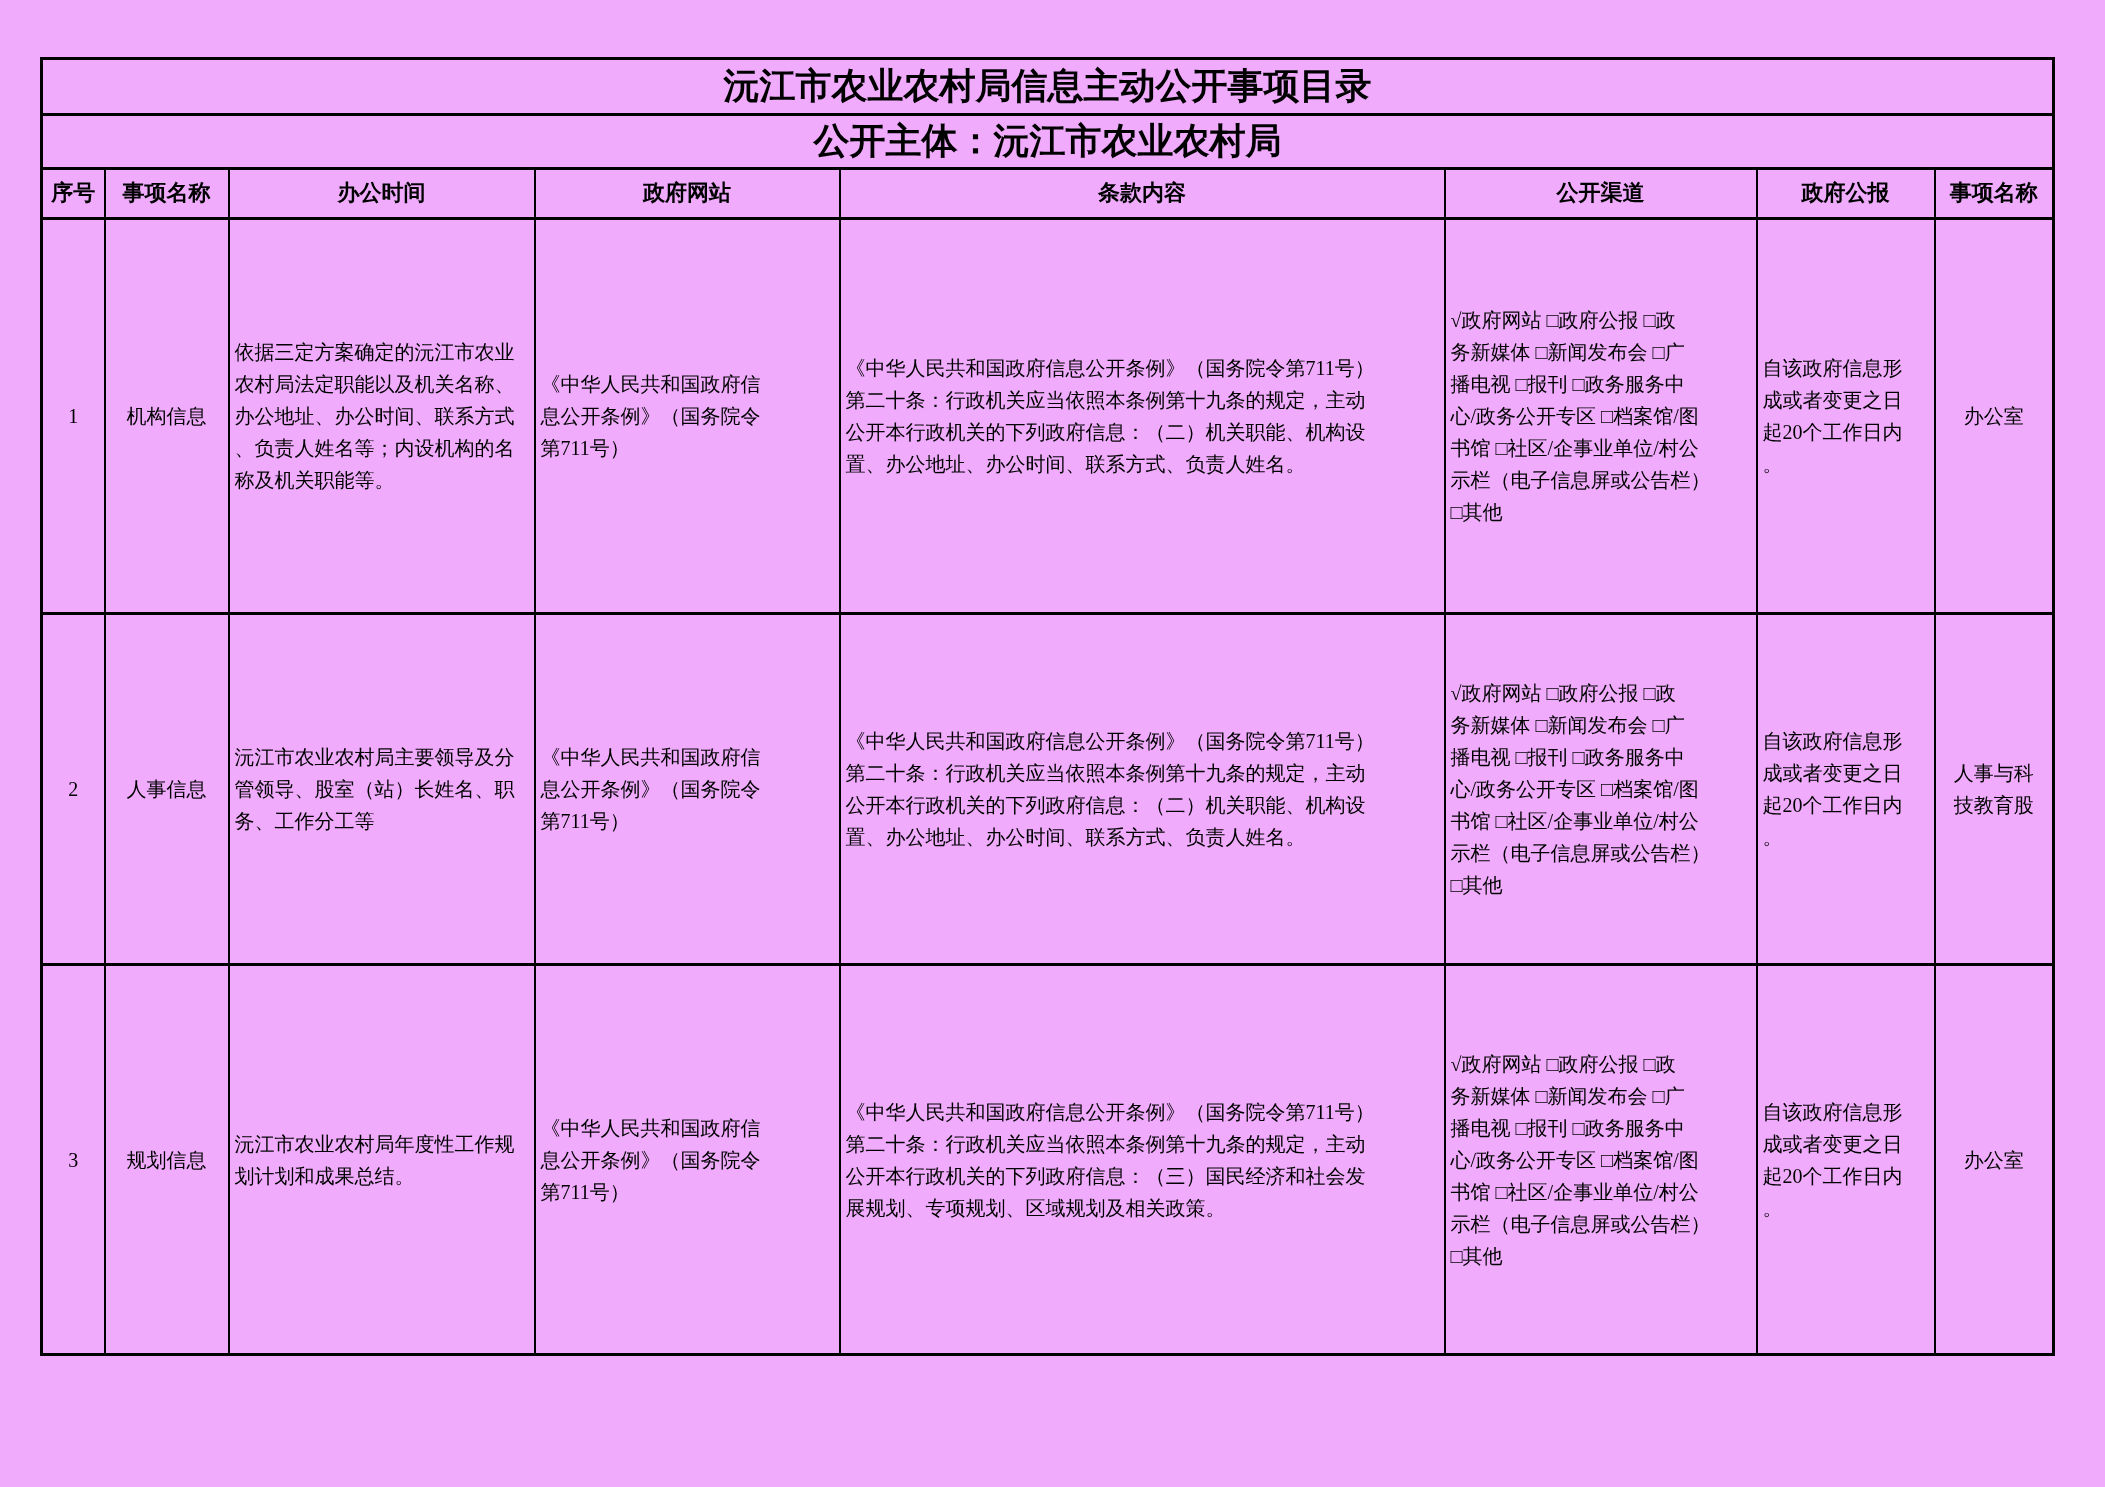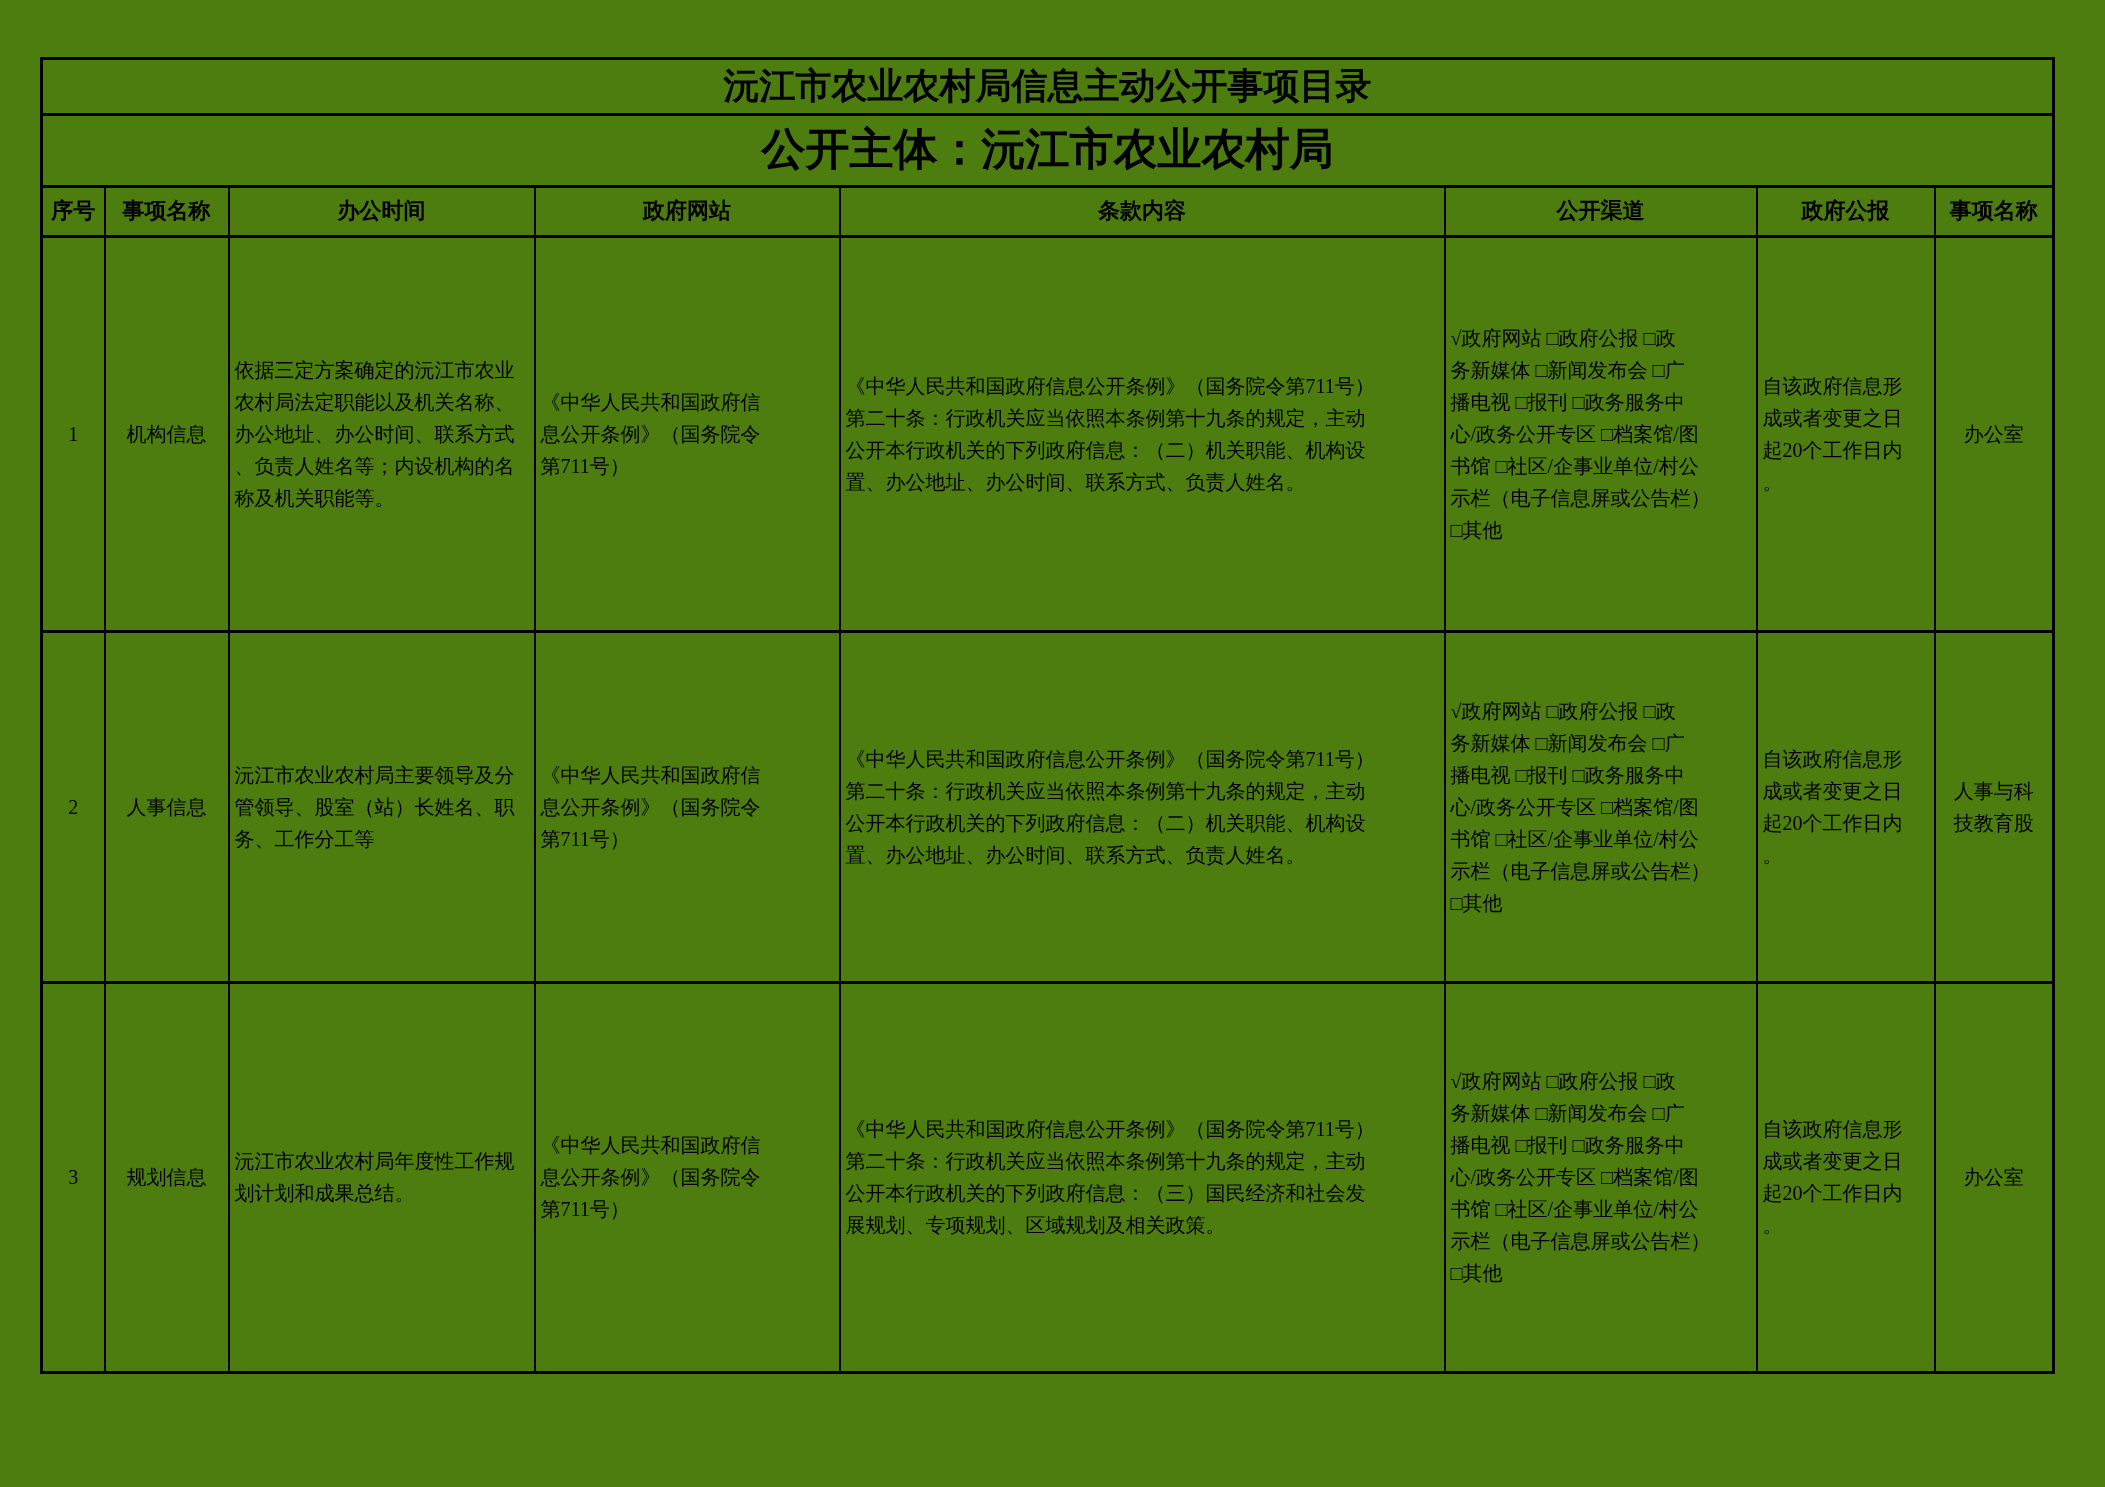--- a/index.html
+++ b/index.html
@@ -1,39 +1,39 @@
 <!DOCTYPE html>
 <html><head>
 <meta charset="utf-8">
 <style>
   html,body { margin:0; padding:0; background:#ffffff; }
   body {
     width:2105px; height:1487px; position:relative;
     font-family:"Liberation Serif","DejaVu Serif",serif;
     color:#000;
   }
-  .sheet { position:absolute; left:0; top:0; width:2105px; height:1487px; background:#4d7c0f; }
+  .sheet { position:absolute; left:0; top:0; width:2105px; height:1487px; background:#f0abfc; }
   table.catalog {
     position:absolute; left:40px; top:57px; width:2012px;
     border-collapse:collapse; table-layout:fixed;
     border:3px solid #000;
   }
   table.catalog td {
     border:2px solid #000;
     border-top-width:3px; border-bottom-width:3px;
     vertical-align:middle;
     overflow:hidden;
     padding:0 5px;
     font-size:20px; line-height:32px;
   }
   tr.title-row td {
     height:53px; font-size:36px; font-weight:bold; text-align:center; line-height:1.2; padding:0 4px;
   }
   tr.subtitle-row td {
-    height:51px; font-size:44px; font-weight:bold; text-align:center; line-height:1.2; padding:8px 4px;
+    height:51px; font-size:36px; font-weight:bold; text-align:center; line-height:1.2; padding:0 4px;
   }
   tr.header-row td {
     height:35px; font-size:22px; font-weight:bold; text-align:center; padding:6px 2px; line-height:1.2;
   }
   td.c-center { text-align:center; }
   td.pre      { white-space:pre-line; }
   td.c-basis, td.c-content, td.c-clause, td.c-channel { text-align:left; }
   td.c-time   { text-align:left; }
 </style>
 </head>

